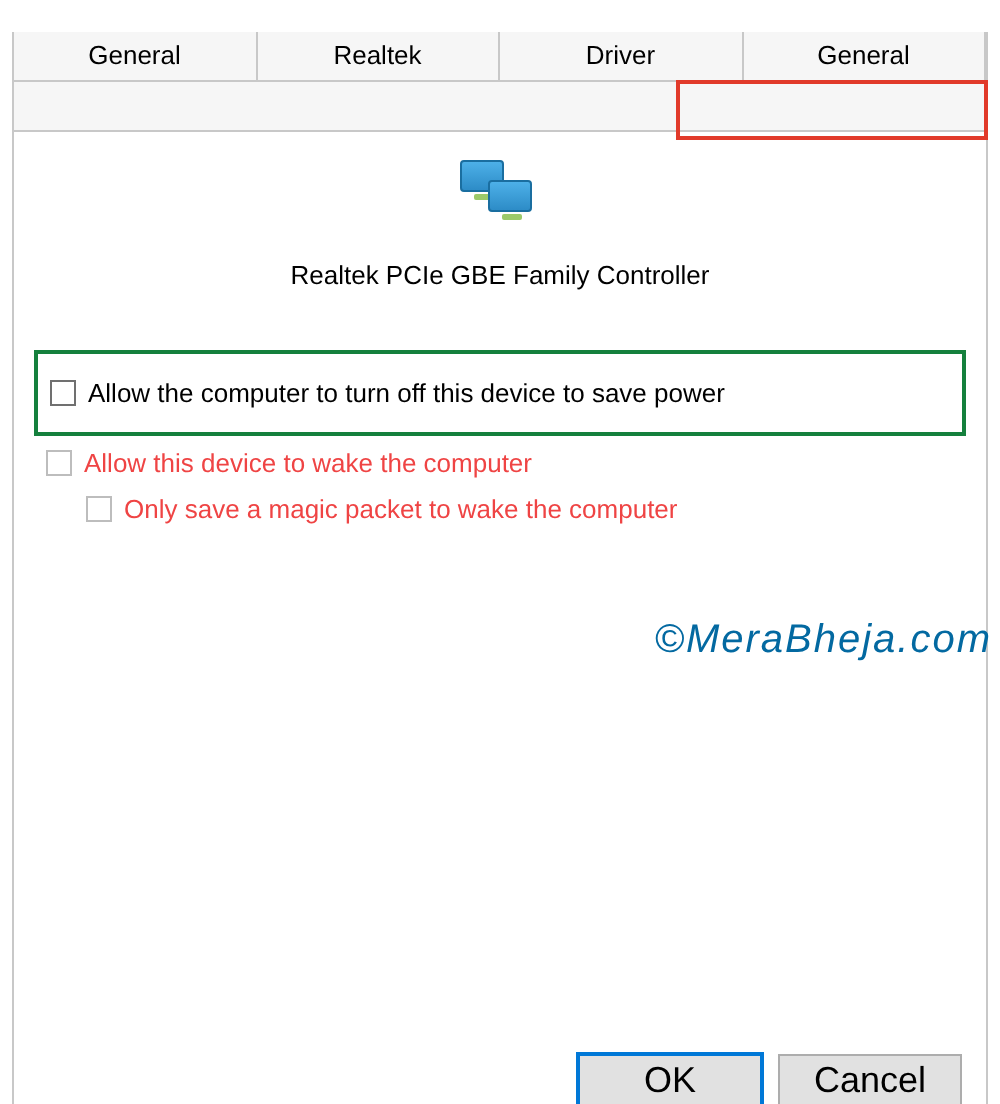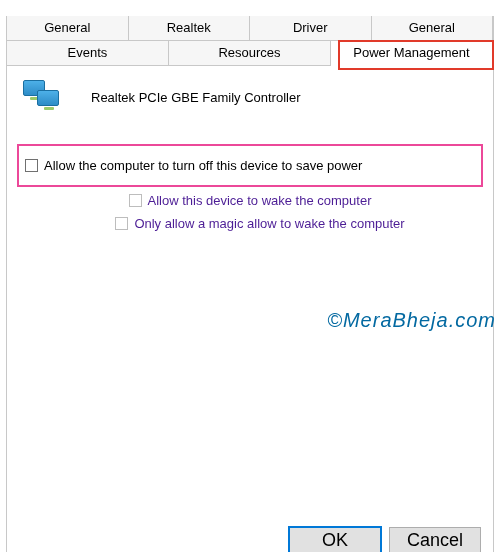--- a/index.html
+++ b/index.html
@@ -45,22 +45,23 @@
   .tab.active {
     background: #fff;
     border-bottom: 1px solid #fff;
   }
   .tab-content {
     padding: 14px 16px;
   }
   .device-header {
     display: flex;
     align-items: center;
-    gap: 28px;
+    gap: 16px;
     margin-bottom: 30px;
+    flex-direction: column;
   }
   .device-icon {
     width: 40px; height: 34px;
     position: relative;
   }
   .mon {
     position: absolute;
     width: 22px; height: 16px;
     border: 1px solid #1a6ea0;
     background: linear-gradient(#4db0e8,#2d8cc7);
@@ -73,37 +74,37 @@
     width:10px; height:3px; background:#9cc96a; border-radius:1px;
   }
   .device-name { font-size: 13px; }
   .opt-row {
     display: flex;
     align-items: center;
     gap: 6px;
     padding: 4px 0;
   }
   .opt-row.indent { padding-left: 20px; }
-  .opt-row.disabled { color: #4c1d95; justify-content: center; }
+  .opt-row.disabled { color: #ef4444; }
   .cb {
     width: 13px; height: 13px;
     border: 1px solid #707070;
     background: #fff;
     display: inline-block;
     flex-shrink: 0;
   }
   .opt-row.disabled .cb { border-color: #bdbdbd; }
   .hi-tab {
     position: absolute;
     border: 2px solid #e13a2a;
     pointer-events: none;
   }
   .hi-tab.t1 { left: 331px; top: 24px; width: 156px; height: 30px; }
   .hi-opt {
-    border: 2px solid #ec4899;
+    border: 2px solid #15803d;
     padding: 8px 6px;
     margin: 0 -6px 2px -6px;
   }
   .button-bar {
     position: absolute;
     right: 12px;
     bottom: 12px;
     display: flex;
     gap: 8px;
   }
@@ -133,25 +134,20 @@
 
 <div class="dialog">
 
   <div class="tab-strip">
     <div class="tab-row tab-row1">
       <div class="tab">General</div>
       <div class="tab">Realtek</div>
       <div class="tab">Driver</div>
       <div class="tab">General</div>
     </div>
-    <div class="tab-row tab-row2">
-      <div class="tab">Events</div>
-      <div class="tab">Resources</div>
-      <div class="tab active">Power Management</div>
-    </div>
     <div class="hi-tab t1"></div>
   </div>
 
   <div class="tab-content">
     <div class="device-header">
       <div class="device-icon">
         <div class="mon m1"></div>
         <div class="mon m2"></div>
       </div>
       <div class="device-name">Realtek PCIe GBE Family Controller</div>
@@ -164,21 +160,21 @@
       </div>
     </div>
 
     <div class="opt-row disabled">
       <span class="cb"></span>
       <span>Allow this device to wake the computer</span>
     </div>
 
     <div class="opt-row disabled indent">
       <span class="cb"></span>
-      <span>Only allow a magic allow to wake the computer</span>
+      <span>Only save a magic packet to wake the computer</span>
     </div>
   </div>
 
   <div class="button-bar">
     <button class="btn primary">OK</button>
     <button class="btn">Cancel</button>
   </div>
 
 </div>
 

